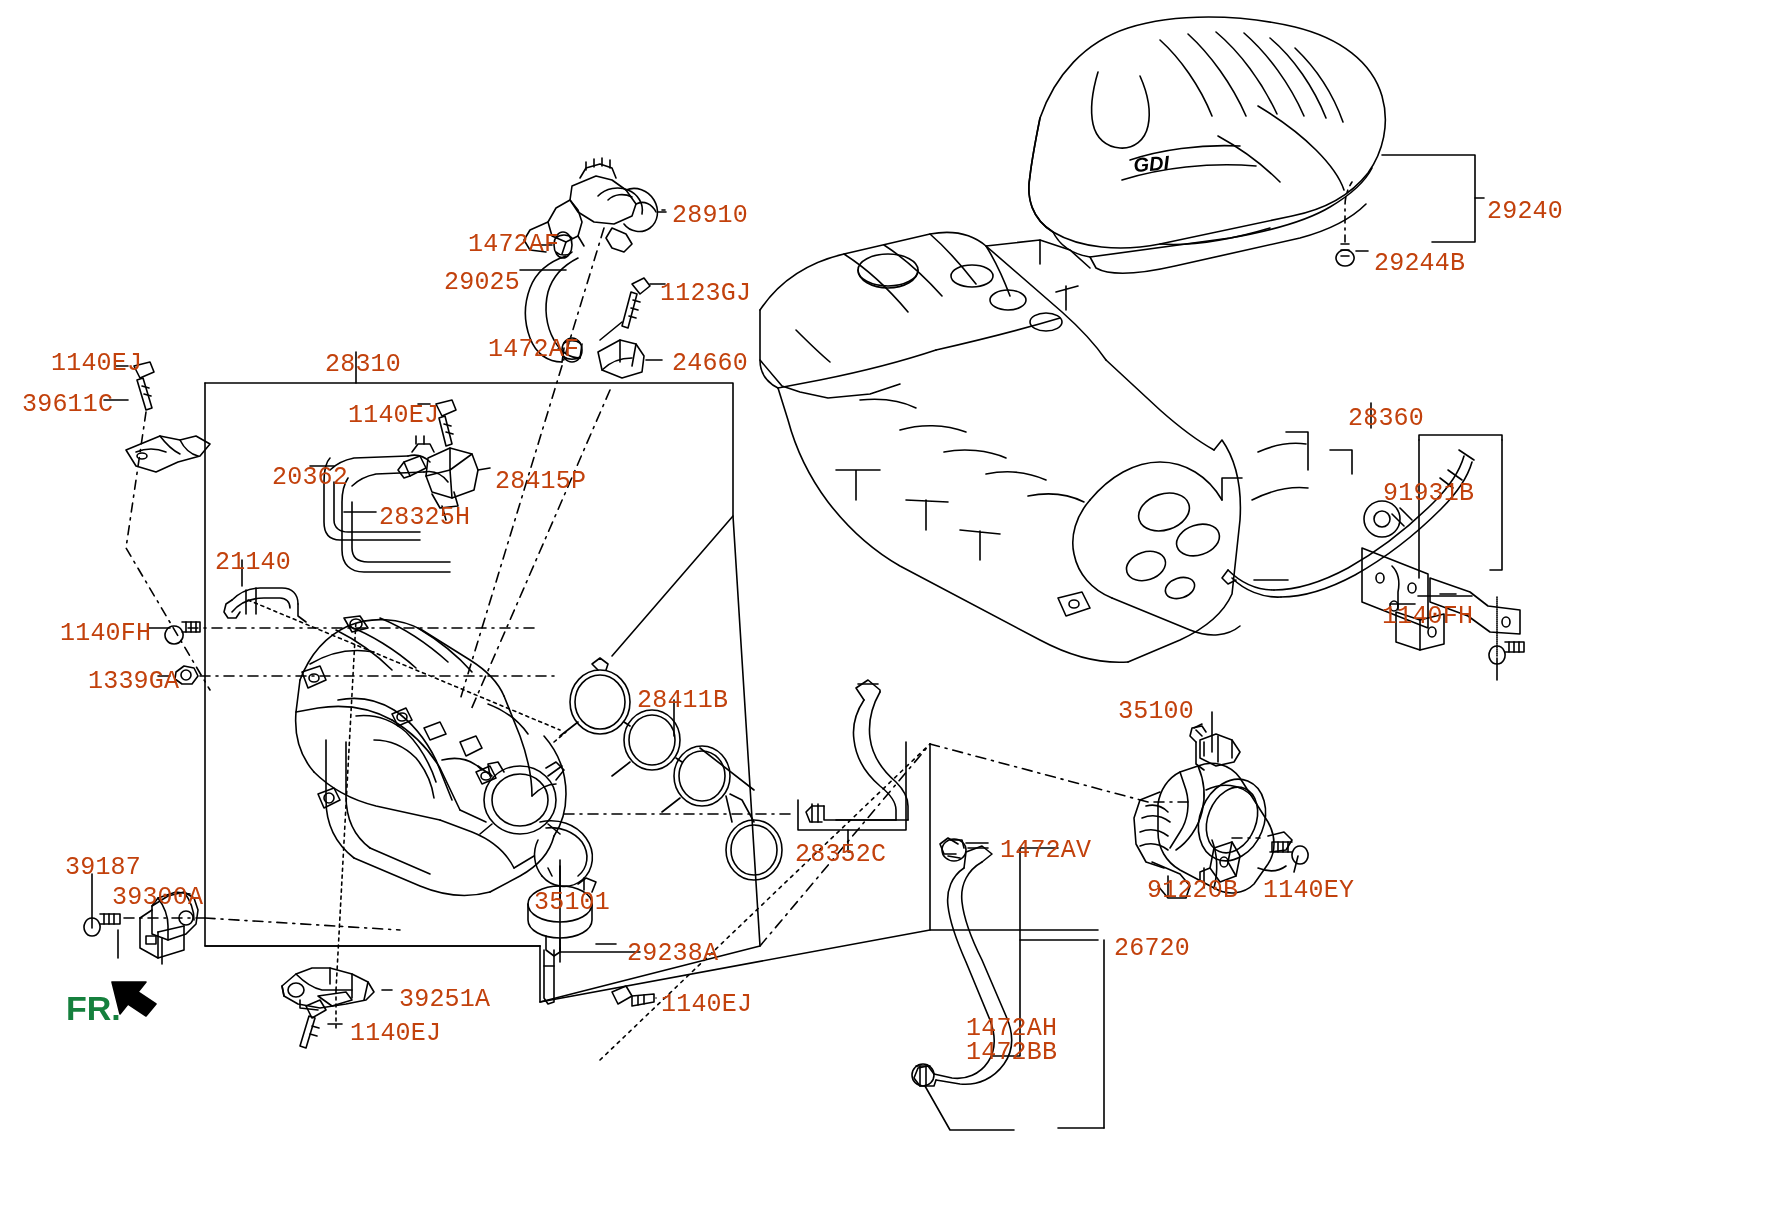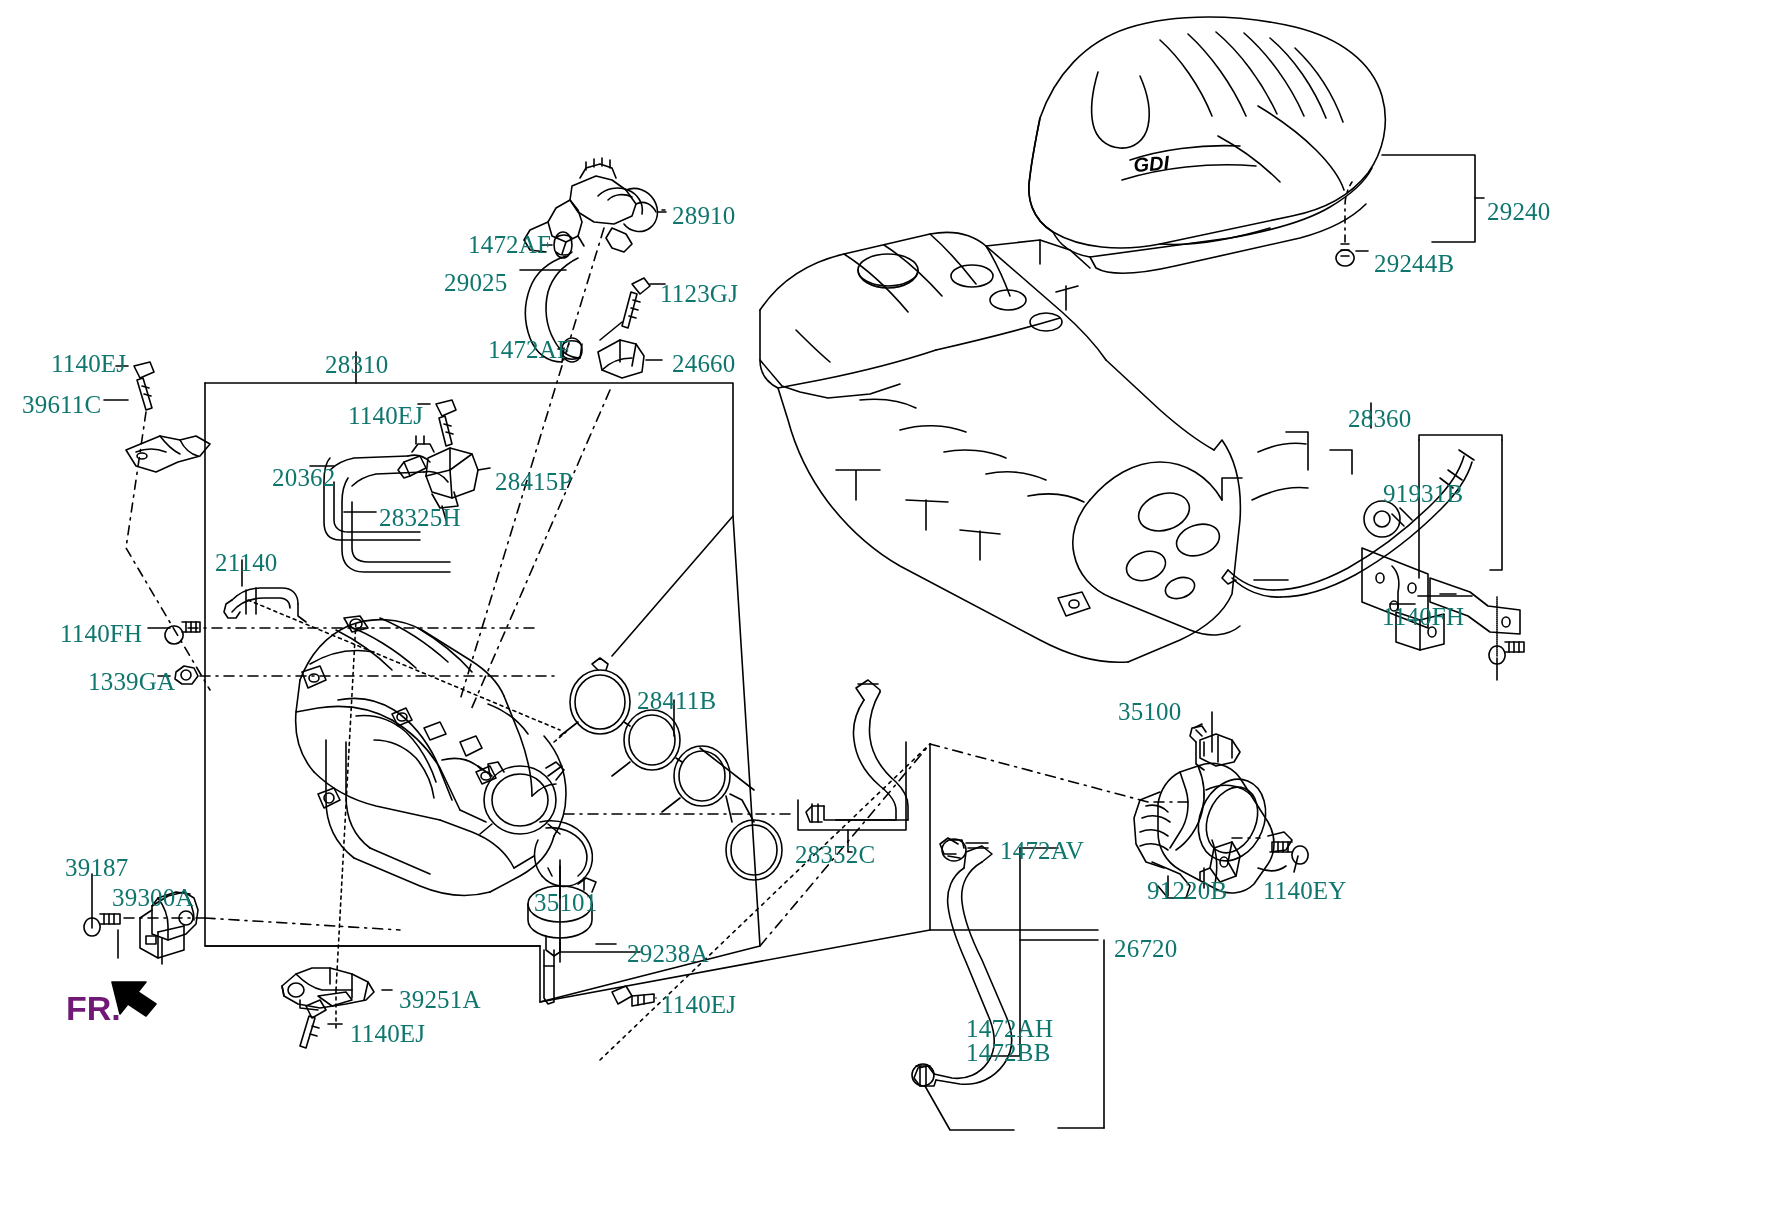--- a/index.html
+++ b/index.html
@@ -16,33 +16,33 @@
     overflow: hidden;
   }
   #artwork {
     position: absolute;
     left: 0; top: 0;
     width: 1772px;
     height: 1211px;
   }
   .lbl {
     position: absolute;
-    font-family: Liberation Serif, serif;
+    font-family: Liberation Mono, monospace;
     font-size: 25px;
-    color: #0f766e;
+    color: #c2410c;
     white-space: nowrap;
     letter-spacing: 0.2px;
     line-height: 1;
   }
   .fr-label {
     position: absolute;
     font-family: "Liberation Sans", sans-serif;
     font-size: 34px;
     font-weight: bold;
-    color: #701a75;
+    color: #15803d;
     white-space: nowrap;
   }
 </style>
 </head>
 <body>
 
 <div id="page">
 
   <svg id="artwork" viewBox="0 0 1772 1211" xmlns="http://www.w3.org/2000/svg">
     <g fill="none" stroke="#000000" stroke-width="1.6" stroke-linejoin="round" stroke-linecap="round">

